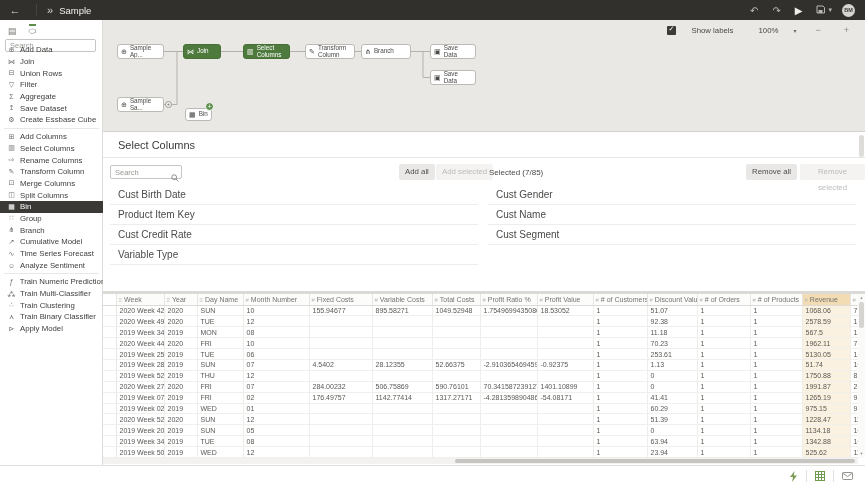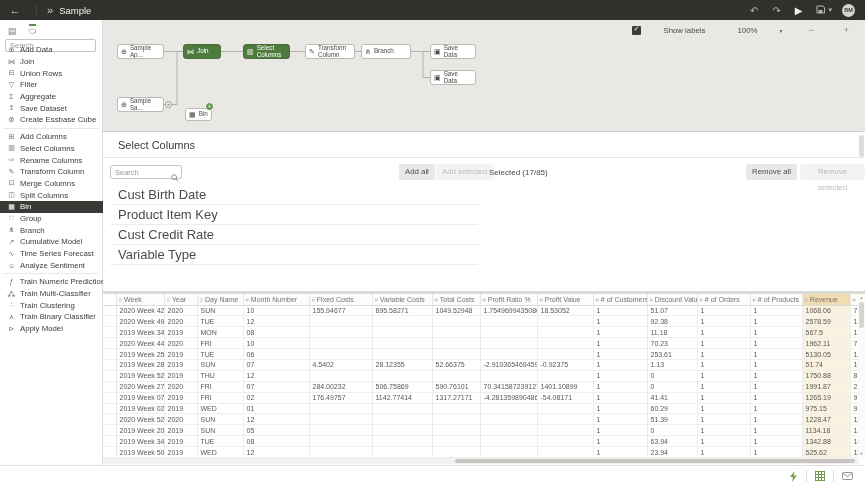--- a/index.html
+++ b/index.html
@@ -28,21 +28,21 @@
   #sblist { position:absolute; left:0; top:24px; width:103px; }
   .sbitem { display:flex; align-items:center; height:11.7px; padding-left:6px; cursor:pointer; color:#3e3d3b; }
   .sbitem .ic { width:11px; font-size:7px; color:#6e6d6a; text-align:center; margin-right:3px; }
   .sbitem .lb { font-size:7.8px; white-space:nowrap; overflow:hidden; }
   .sbitem.sel { background:#3a3936; color:#fff; }
   .sbitem.sel .ic { color:#fff; }
   .sbdiv { height:1px; background:#e9e8e5; margin:2px 4px; }
 
   
   #canvas { position:absolute; left:103px; top:20px; width:762px; height:112px; background:#e9e8e4; border-bottom:1px solid #d2d1cd; }
-  #canvasctl { position:absolute; right:12px; top:5px; display:flex; align-items:center; gap:22px; }
+  #canvasctl { position:absolute; right:12px; top:5px; display:flex; align-items:center; gap:15px; }
   #cb { width:9px; height:9px; background:#3c3b38; border-radius:1px; position:relative; cursor:pointer; }
   #cb::after { content:"✓"; position:absolute; left:1px; top:-1px; color:#fff; font-size:7px; }
   .ctl-lb { font-size:7.8px; color:#4a4947; }
   .ctl-zoom { font-size:7.8px; color:#4a4947; margin-left:10px; cursor:pointer; }
   .ctl-caret { font-size:6px; color:#6e6d6a; cursor:pointer; }
   .zbtn { font-size:9px; color:#8a8986; padding:0 4px; cursor:pointer; }
   .node { position:absolute; height:15px; background:#fff; border:1px solid #bcbab5; border-radius:3px; display:flex; align-items:center; padding:0 3px; cursor:pointer; }
   .node .nic { font-size:7px; color:#4c4b48; margin-right:3px; }
   .node .nlb { font-size:6.3px; color:#4a4947; line-height:6.5px; white-space:normal; overflow:hidden; }
   .node.green { background:#4e7a3d; border-color:#467036; }
@@ -56,21 +56,21 @@
   #panel-hr { position:absolute; left:0; top:25px; width:762px; height:1px; background:#e8e7e4; }
   #psearch { position:absolute; left:7px; top:33px; width:72px; height:14px; border:1px solid #c7c5c1; border-radius:2px; font-size:7.5px; color:#555; padding:0 12px 0 4px; }
   #psearch::placeholder { color:#9a9995; }
   #psearch-ic { position:absolute; left:68px; top:36px; }
   .chip { position:absolute; top:32px; height:16px; border:none; border-radius:2px; background:#e9e8e6; color:#4e4d4b; font-size:7.8px; text-align:center; line-height:16px; padding:0 6px; cursor:pointer; font-family:"Liberation Sans",sans-serif; }
   .chip.dis { background:#f4f3f1; color:#bcbbb8; cursor:default; }
   #selcount { position:absolute; left:386px; top:36px; font-size:8px; color:#4a4947; }
   .plist { position:absolute; top:53px; width:368px; }
   #plist-av { left:7px; }
   #plist-sel { left:385px; }
-  .prow { height:20px; line-height:20px; font-size:13px; color:#4b4a48; padding-left:8px; border-bottom:1px solid #eeedeb; cursor:pointer; white-space:nowrap; overflow:hidden; }
+  .prow { height:20px; line-height:20px; font-size:10px; color:#4b4a48; padding-left:8px; border-bottom:1px solid #eeedeb; cursor:pointer; white-space:nowrap; overflow:hidden; }
   #pscroll { position:absolute; right:1px; top:3px; width:5px; height:150px; }
   #pscroll .thumb { width:5px; height:22px; background:#dddcd9; border-radius:3px; }
 
   
   #band { position:absolute; left:103px; top:291px; width:762px; height:3px; background:#dbdad7; }
 
   
   #tablewrap { position:absolute; left:103px; top:294px; width:755px; height:164px; overflow:hidden; background:#fff; }
   table.dt { border-collapse:collapse; table-layout:fixed; width:755px; }
   .dt th { height:11px; font-size:7px; font-weight:normal; color:#757473; text-align:left; padding:0 2px; border-bottom:1px solid #dcdbd8; border-right:1px solid #e7e6e3; background:#fcfcfb; white-space:nowrap; overflow:hidden; }
@@ -289,30 +289,33 @@
     <div id="panel-hr"></div>
     <input id="psearch" placeholder="Search" style="">
     <span id="psearch-ic">
       <svg width="8" height="8" viewBox="0 0 8 8">
           <circle cx="3.2" cy="3.2" r="2.4" fill="none" stroke="#8e8d8a" stroke-width="1"></circle>
           <line x1="5" y1="5" x2="7.4" y2="7.4" stroke="#8e8d8a" stroke-width="1"></line>
         </svg>
     </span>
     <button class="chip" style="left:296px">Add all</button>
     <button class="chip dis" style="left:333px">Add selected</button>
-    <span id="selcount">Selected (17/85)</span>
+    <span id="selcount">Selected (7/85)</span>
     <button class="chip" style="left:643px">Remove all</button>
     <button class="chip dis" style="left:697px">Remove selected</button>
     <div class="plist" id="plist-av">
         <div class="prow">Cust Birth Date</div>
         <div class="prow">Product Item Key</div>
         <div class="prow">Cust Credit Rate</div>
         <div class="prow">Variable Type</div>
       </div>
     <div class="plist" id="plist-sel">
+        <div class="prow">Cust Gender</div>
+        <div class="prow">Cust Name</div>
+        <div class="prow">Cust Segment</div>
       </div>
     <div id="pscroll">
         <div class="thumb"></div>
       </div>
   </div>
 
   <div id="band"></div>
 
   <div id="tablewrap">
     <table class="dt">

